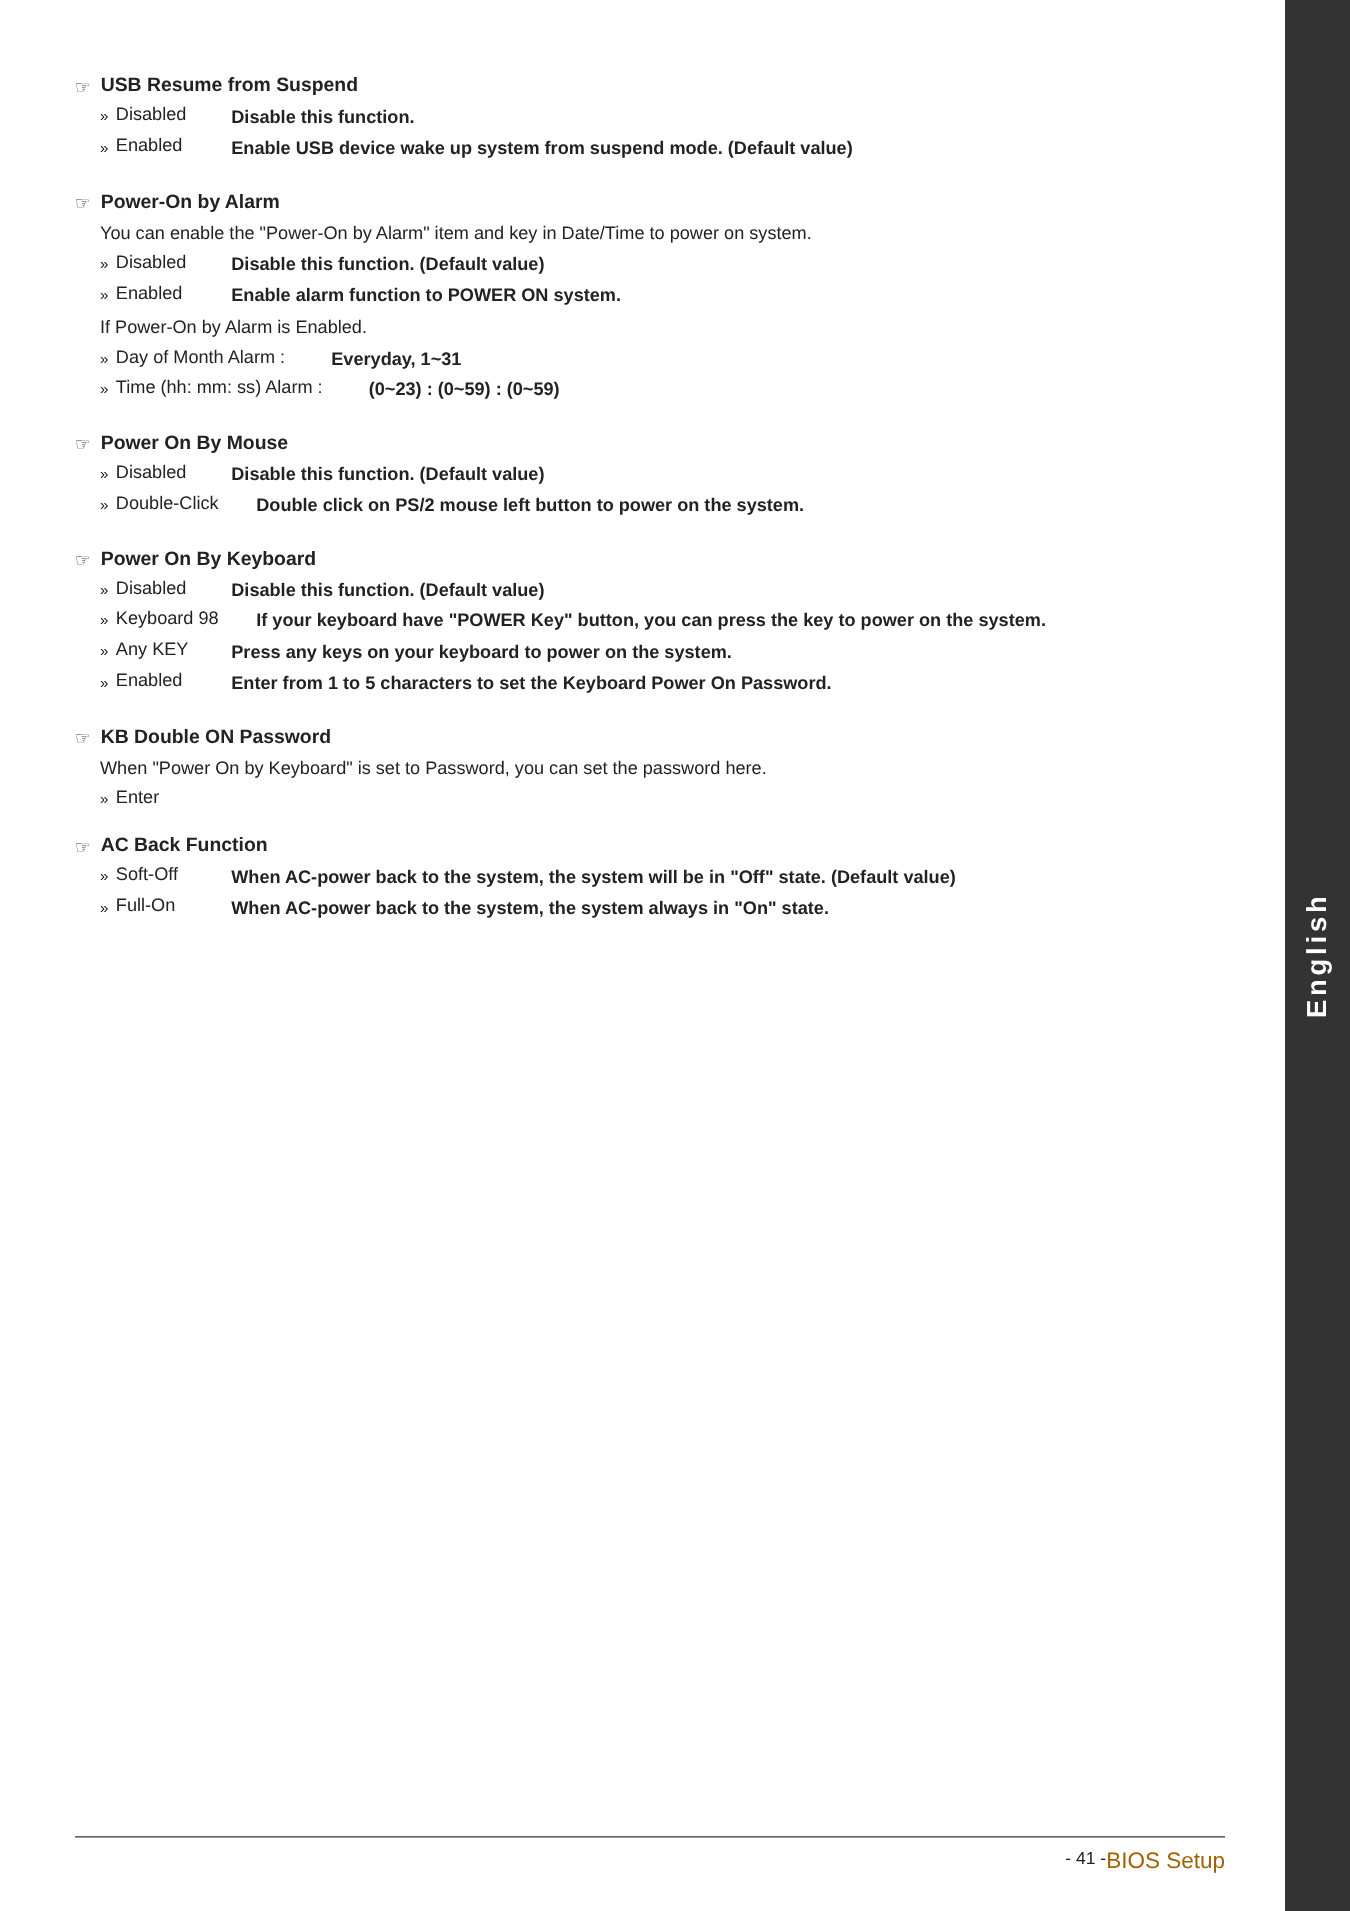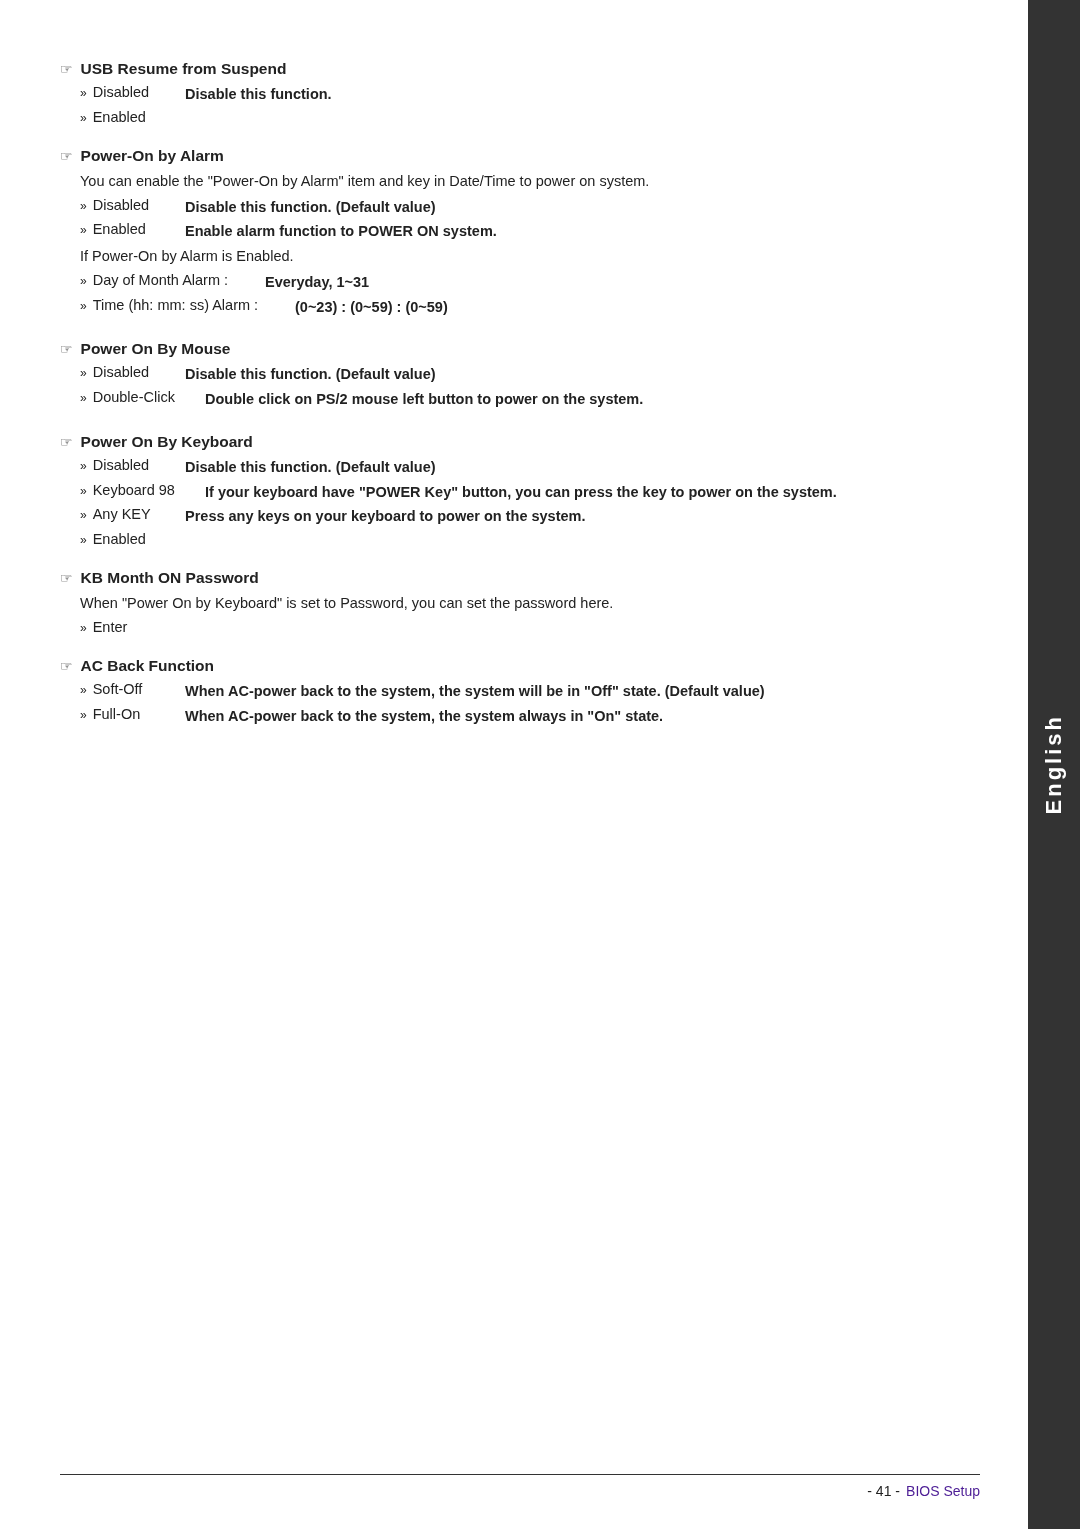--- a/index.html
+++ b/index.html
@@ -95,22 +95,22 @@
       justify-content: space-between;
       font-size: 14px;
     }
 
     .footer-page {
       text-align: right;
       flex: 1;
     }
 
     .footer-label {
-      font-size: 14px;
-      color: #4c1d95;
+      font-size: 18px;
+      color: #a16207;
     }
 
     
     .sub-row {
       display: flex;
       align-items: flex-start;
       margin-bottom: 3px;
       padding-left: 20px;
     }
 
@@ -149,20 +149,21 @@
         <span class="arrow">»</span>
         <span>Disabled</span>
       </div>
       <div class="sub-desc">Disable this function.</div>
     </div>
     <div class="sub-row">
       <div class="sub-label">
         <span class="arrow">»</span>
         <span>Enabled</span>
       </div>
+      <div class="sub-desc">Enable USB device wake up system from suspend mode. (Default value)</div>
     </div>
   </div>
 
   <div class="section">
     <div class="section-title">
       <span class="cursor-icon">☞</span>
       <span>Power-On by Alarm</span>
     </div>
     <div class="note-text">You can enable the "Power-On by Alarm" item and key in Date/Time to power on system.</div>
     <div class="sub-row">
@@ -241,27 +242,28 @@
         <span class="arrow">»</span>
         <span>Any KEY</span>
       </div>
       <div class="sub-desc">Press any keys on your keyboard to power on the system.</div>
     </div>
     <div class="sub-row">
       <div class="sub-label">
         <span class="arrow">»</span>
         <span>Enabled</span>
       </div>
-    </div>
-  </div>
-
-  <div class="section">
-    <div class="section-title">
-      <span class="cursor-icon">☞</span>
-      <span>KB Month ON Password</span>
+      <div class="sub-desc">Enter from 1 to 5 characters to set the Keyboard Power On Password.</div>
+    </div>
+  </div>
+
+  <div class="section">
+    <div class="section-title">
+      <span class="cursor-icon">☞</span>
+      <span>KB Double ON Password</span>
     </div>
     <div class="note-text">When "Power On by Keyboard" is set to Password, you can set the password here.</div>
     <div class="sub-row">
       <div class="sub-label">
         <span class="arrow">»</span>
         <span>Enter</span>
       </div>
     </div>
   </div>
 

